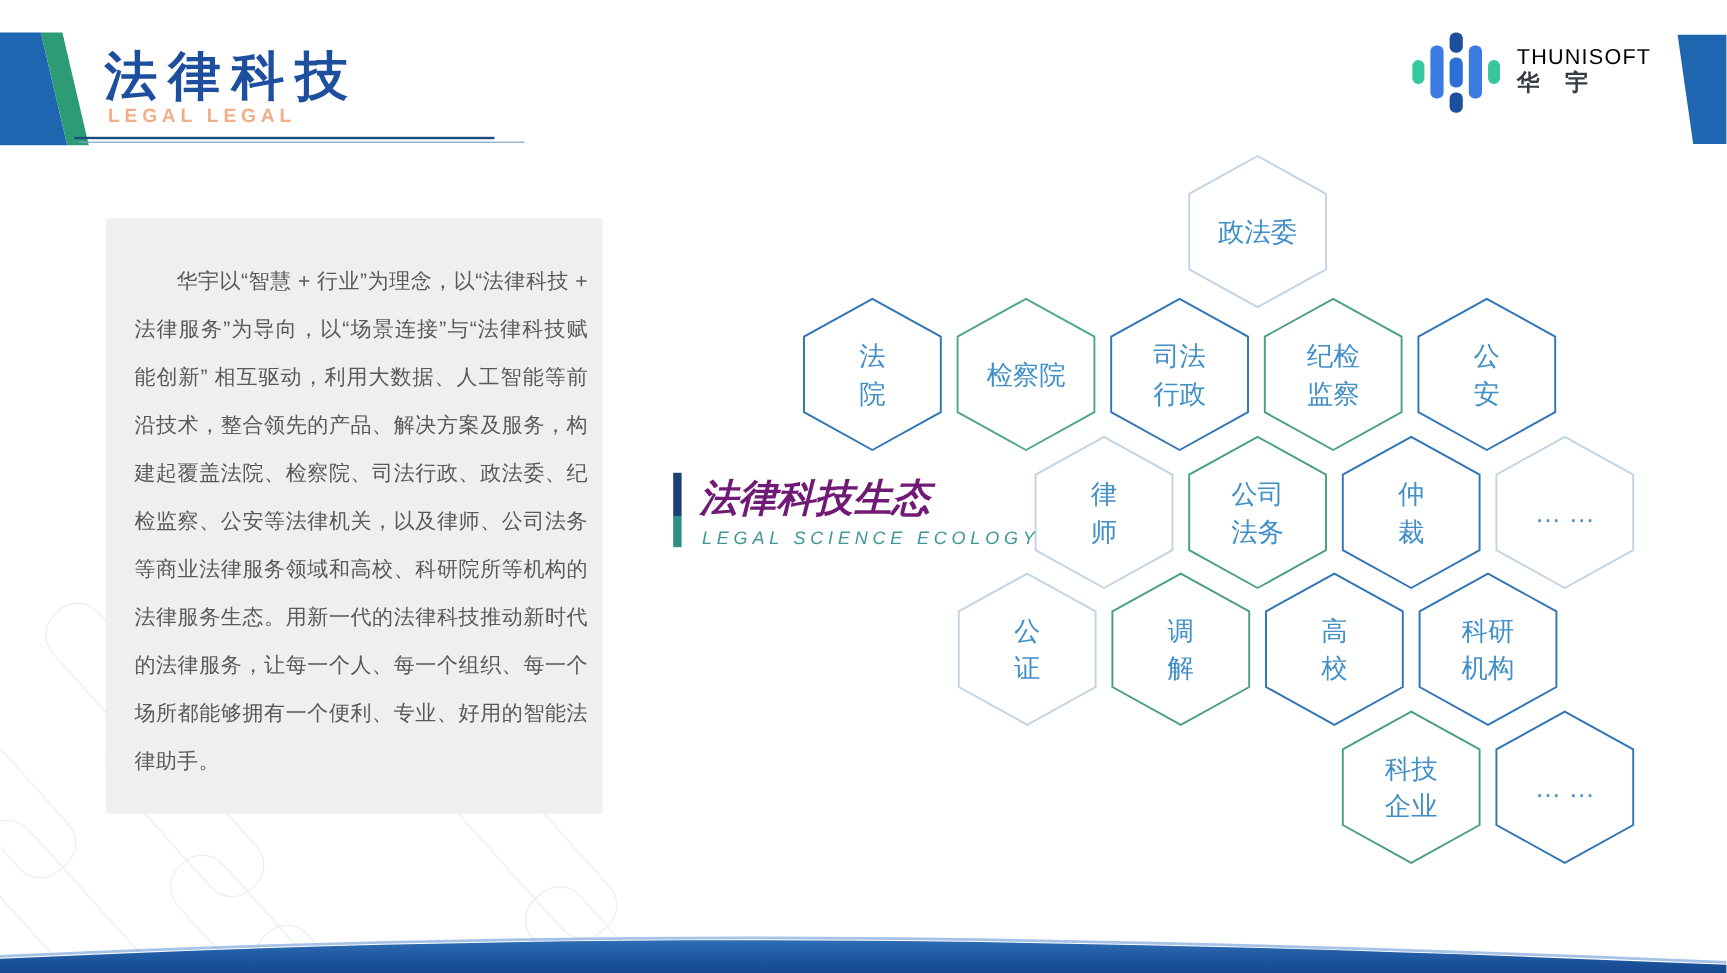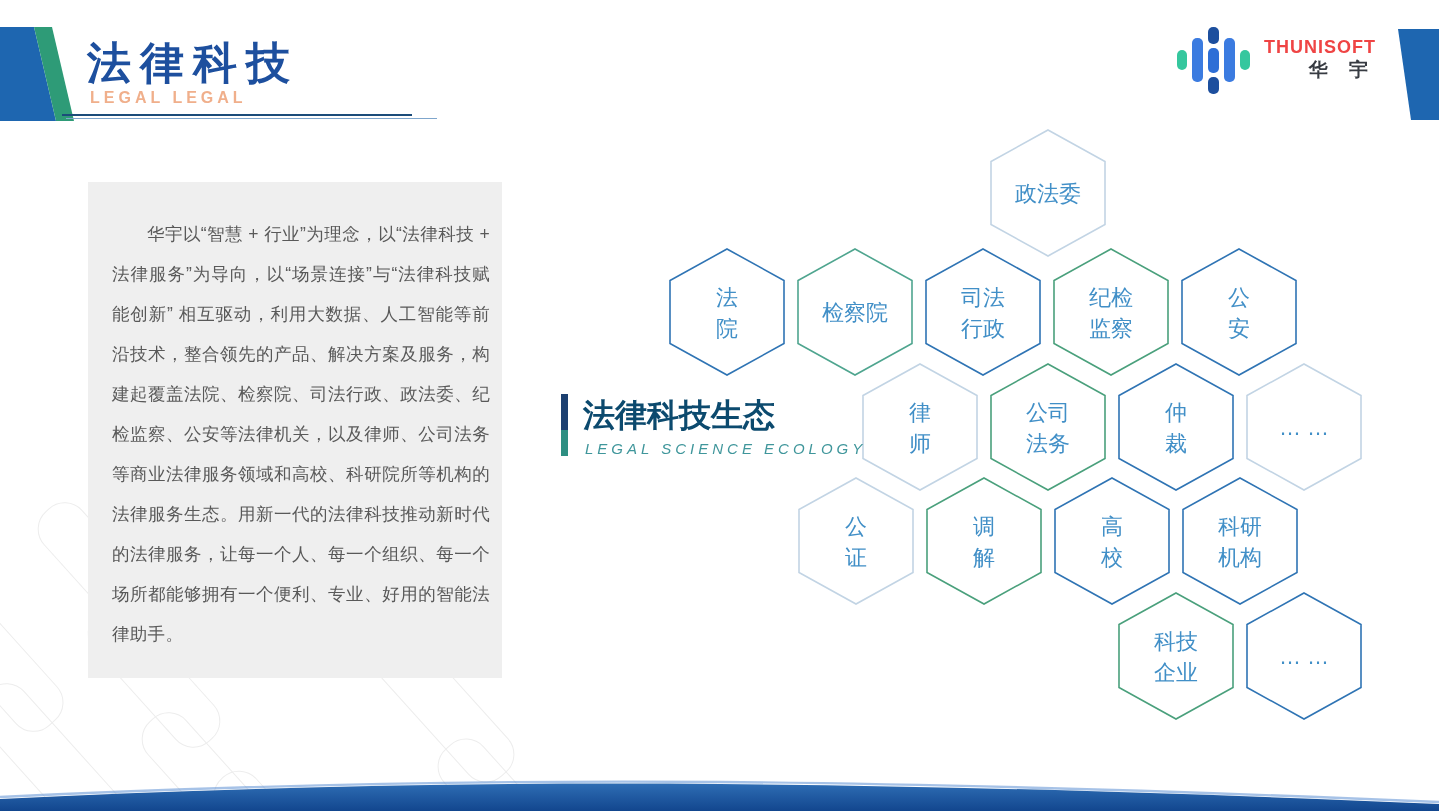--- a/index.html
+++ b/index.html
@@ -21,33 +21,33 @@
   
   .logo{position:absolute;left:1177px;top:26px;display:flex;align-items:center;}
   .logo-bars{display:flex;align-items:center;gap:5px;height:68px;}
   .lb{border-radius:5px;}
   .lb-teal{width:10px;height:20px;background:#35C79E;}
   .lb-blue{width:11px;height:44px;background:#3B7BE0;}
   .lb-col{display:flex;flex-direction:column;gap:4px;align-items:center;}
   .lb-navy{width:11px;height:17px;background:#1D4F9E;}
   .lb-mid{width:11px;height:25px;background:#2E6FD6;}
   .logo-text{margin-left:14px;}
-  .logo-brand{font-size:18px;font-weight:bold;color:#ef4444;letter-spacing:1px;line-height:20px;}
-  .logo-brand-cn{font-size:19px;font-weight:bold;color:#373B42;letter-spacing:8px;line-height:26px;text-align:right;}
+  .logo-brand{font-size:18px;font-weight:normal;color:#000000;letter-spacing:1px;line-height:20px;}
+  .logo-brand-cn{font-size:19px;font-weight:bold;color:#373B42;letter-spacing:8px;line-height:26px;}
 
   
   .intro-box{position:absolute;left:88px;top:182px;width:414px;height:496px;background:#EFEFEF;z-index:2;}
   .intro-text{margin:0;padding:32px 12px 0 24px;font-size:17.5px;color:#595959;line-height:40px;
               text-align:justify;text-indent:2em;letter-spacing:0.3px;}
 
   
   .eco-bar{position:absolute;left:561px;top:394px;width:7px;height:62px;z-index:2;}
   .eco-bar-top{width:100%;height:36px;background:#1C4070;}
   .eco-bar-bottom{width:100%;height:26px;background:#2E8F82;}
-  .eco-title{position:absolute;left:583px;top:394px;font-size:32px;font-weight:bold;color:#0c4a6e;z-index:2;}
+  .eco-title{position:absolute;left:583px;top:394px;font-size:32px;font-weight:bold;color:#701a75;z-index:2;font-style:italic;}
   .eco-subtitle{position:absolute;left:585px;top:440px;font-size:15px;color:#3F969B;letter-spacing:4px;z-index:2;font-style:italic;}
 
   
   .hex-svg{position:absolute;left:0;top:0;width:1439px;height:811px;z-index:1;}
   .hex-svg text{font-family:"Liberation Sans","DejaVu Sans",sans-serif;font-size:22px;}
 
   
   .wm{position:absolute;left:0;top:0;width:1439px;height:811px;z-index:0;pointer-events:none;}
   .wm-bar{position:absolute;border:1.5px solid #EDEDED;border-radius:24px;transform:rotate(-42deg);}
 

